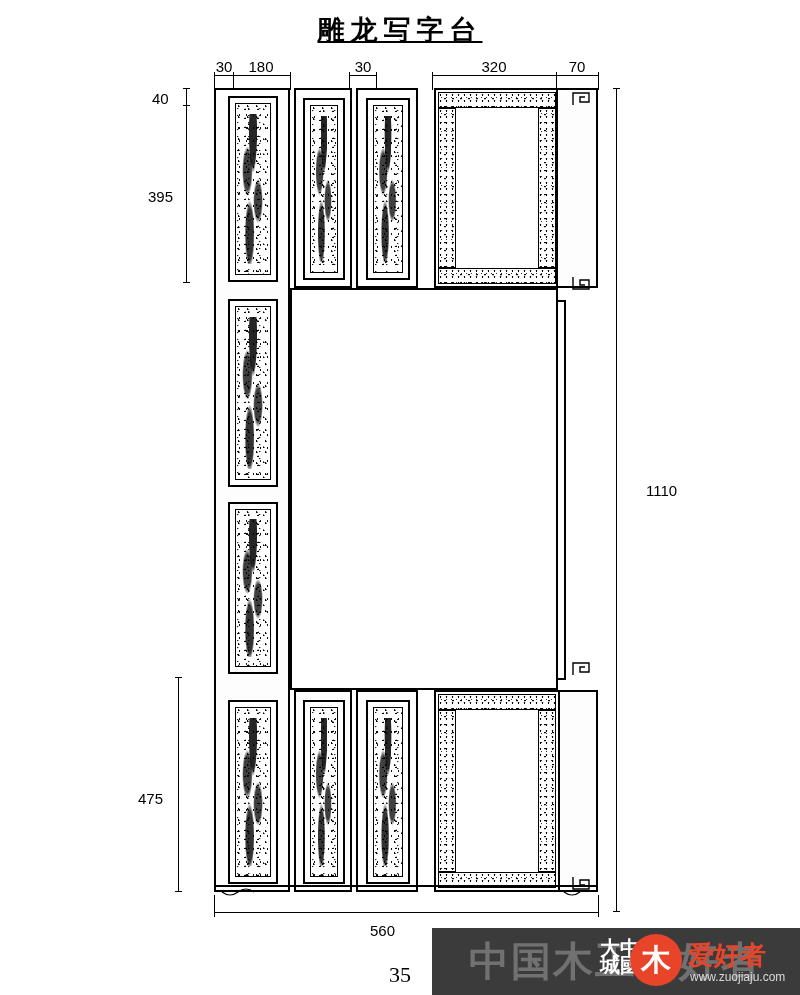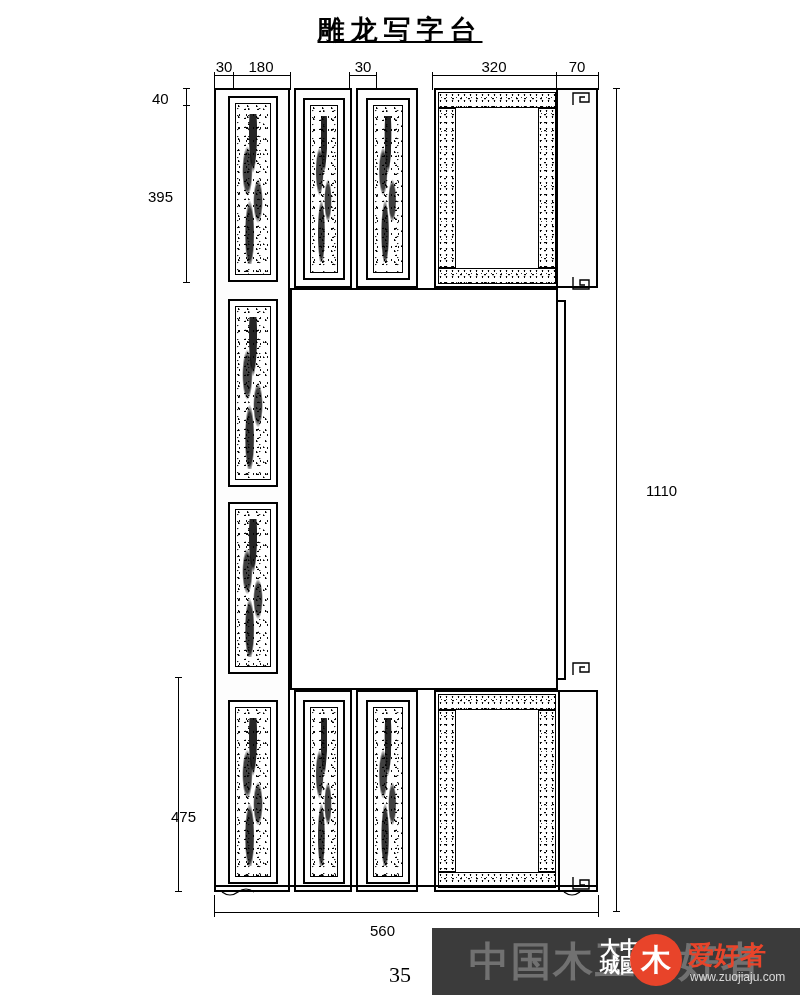--- a/index.html
+++ b/index.html
@@ -222,21 +222,21 @@
   <div class="tickh" style="left:183px; top:105px;"></div>
   <div class="dim" style="left:152px; top:90px;">40</div>
 
   <div class="vline" style="left:186px; top:105px; height:178px;"></div>
   <div class="tickh" style="left:183px; top:282px;"></div>
   <div class="dim" style="left:148px; top:188px;text-align:center;">395</div>
 
   <div class="vline" style="left:178px; top:677px; height:215px;"></div>
   <div class="tickh" style="left:175px; top:677px;"></div>
   <div class="tickh" style="left:175px; top:891px;"></div>
-  <div class="dim" style="left:171px; top:790px;margin-top:18px;">475</div>
+  <div class="dim" style="left:138px; top:790px;">475</div>
 
   <div class="vline" style="left:616px; top:88px; height:824px;"></div>
   <div class="tickh" style="left:613px; top:88px;"></div>
   <div class="tickh" style="left:613px; top:911px;"></div>
   <div class="dim" style="left:646px; top:482px;">1110</div>
 
   <div class="vline" style="left:214px; top:895px; height:22px;"></div>
   <div class="vline" style="left:598px; top:895px; height:22px;"></div>
   <div class="hline" style="left:214px; top:912px; width:384px;"></div>
   <div class="tick" style="left:214px; top:908px;"></div>

